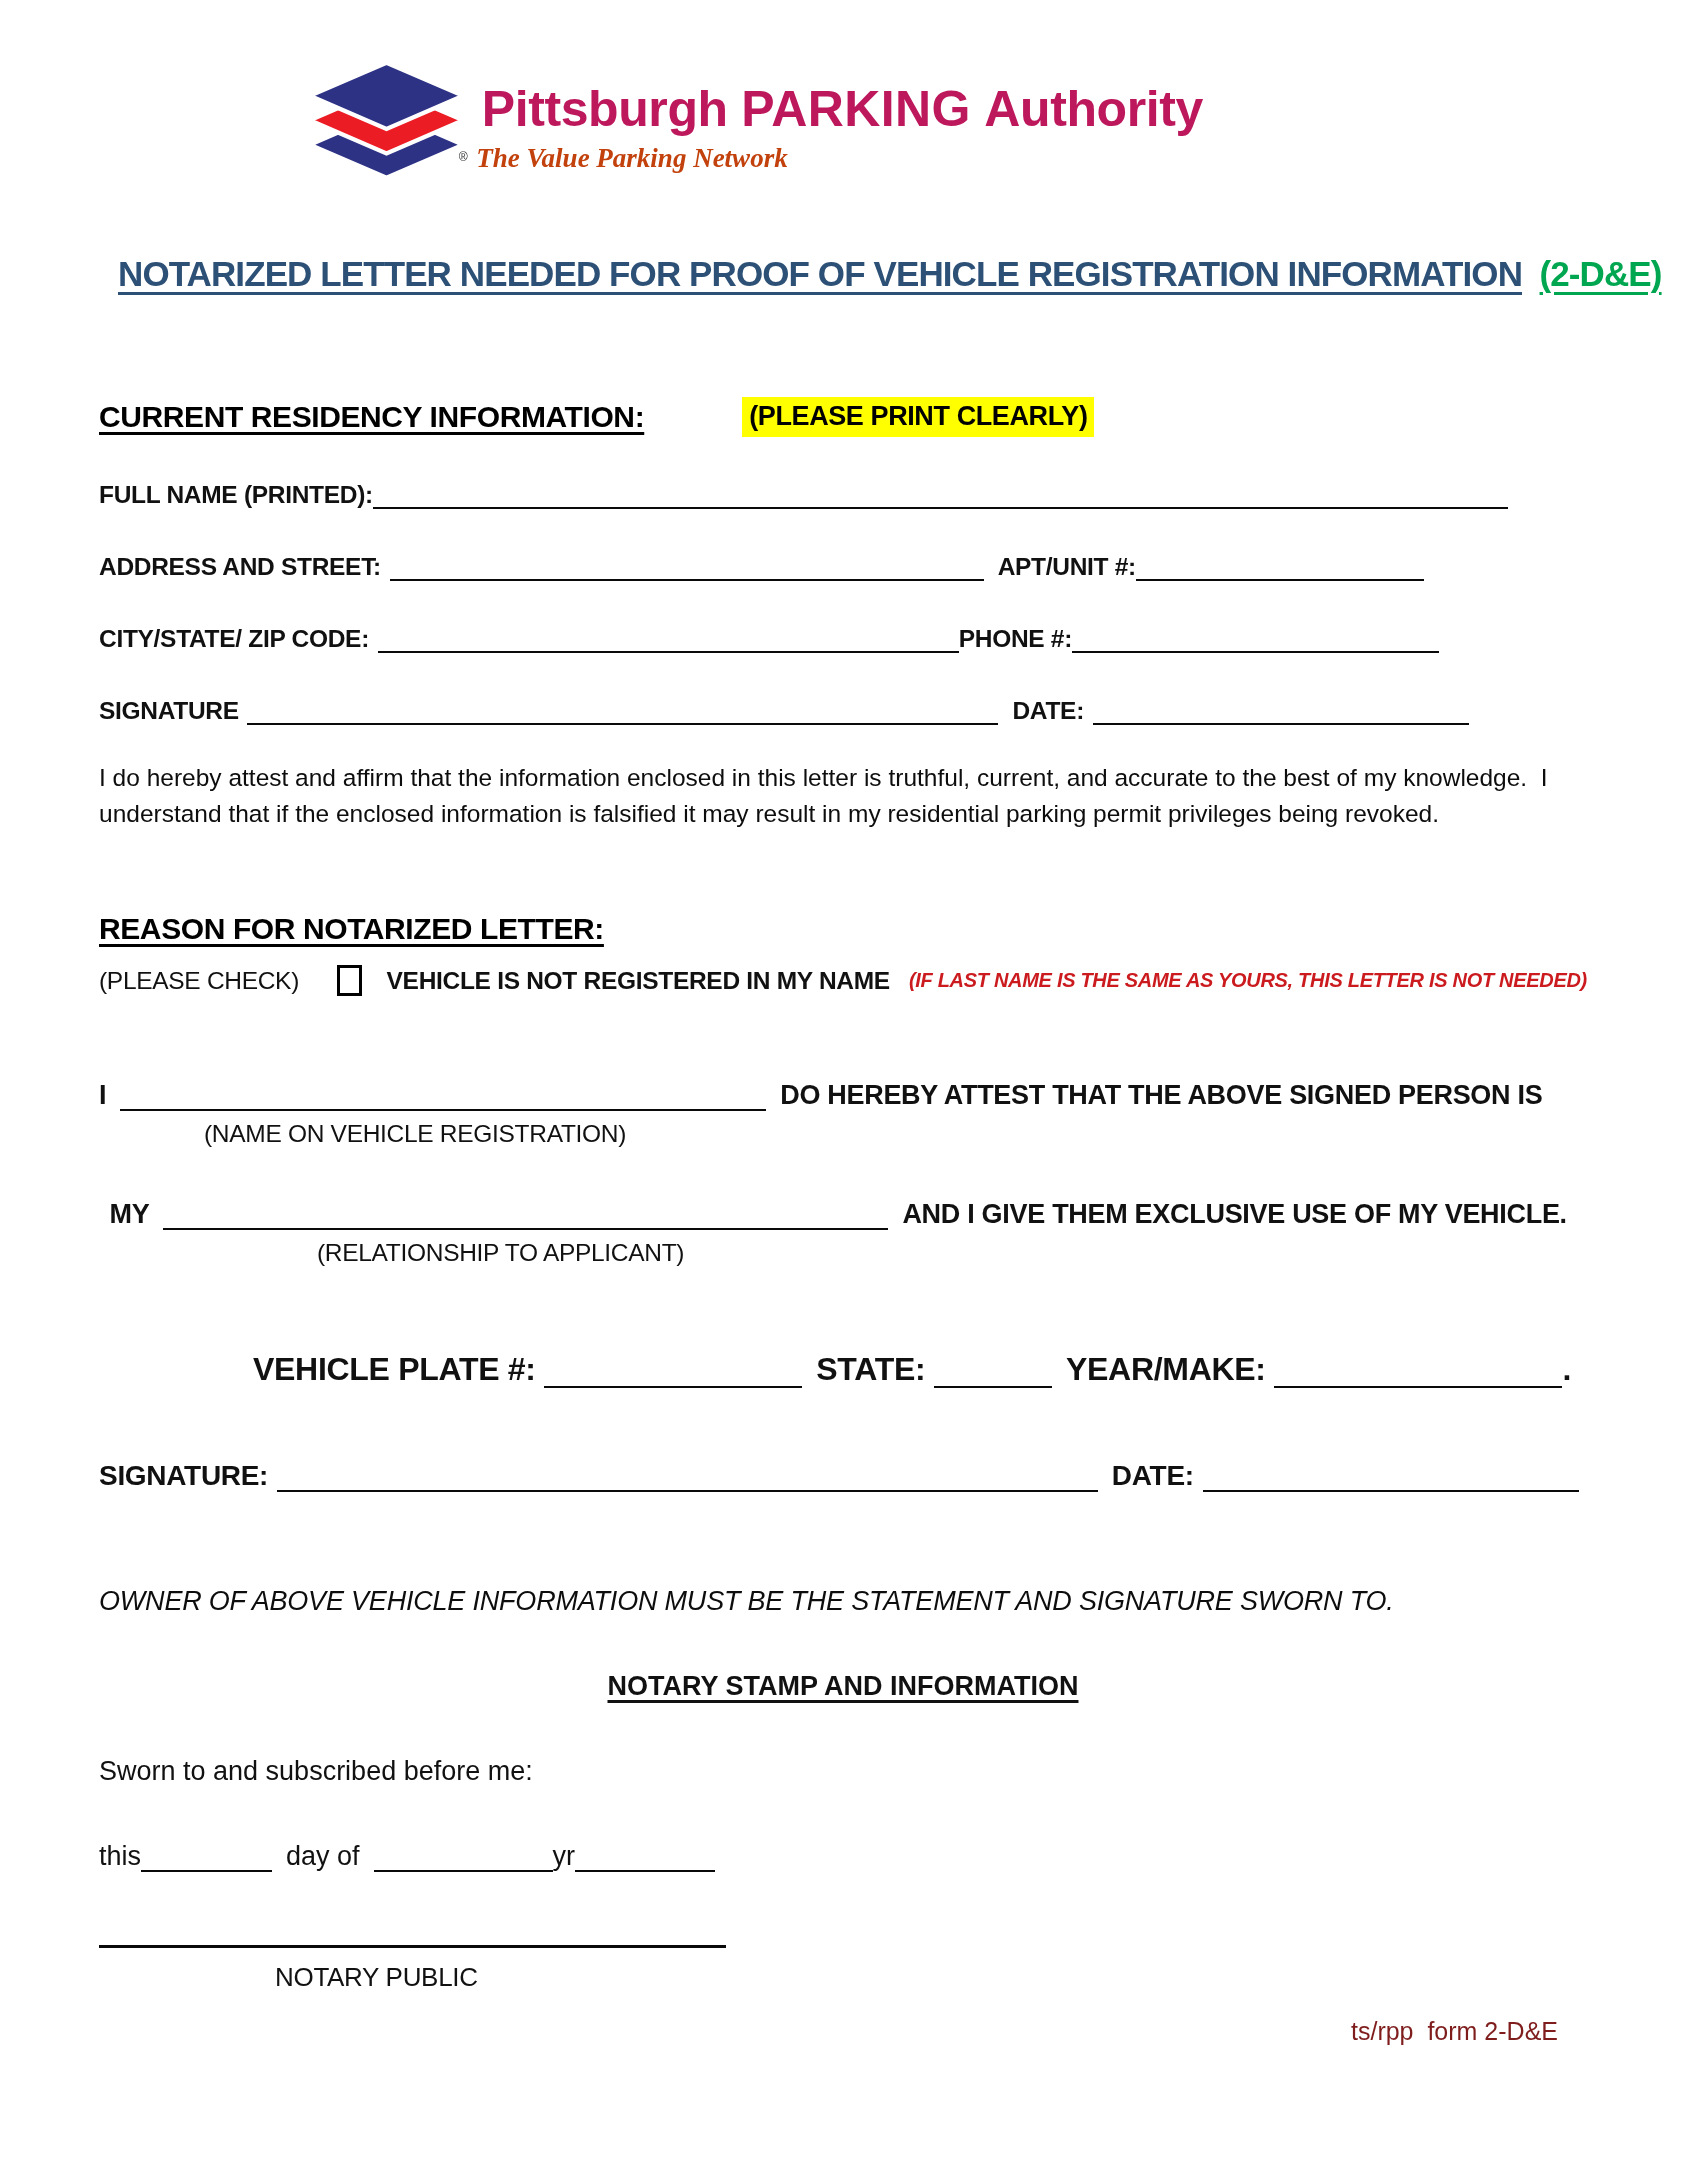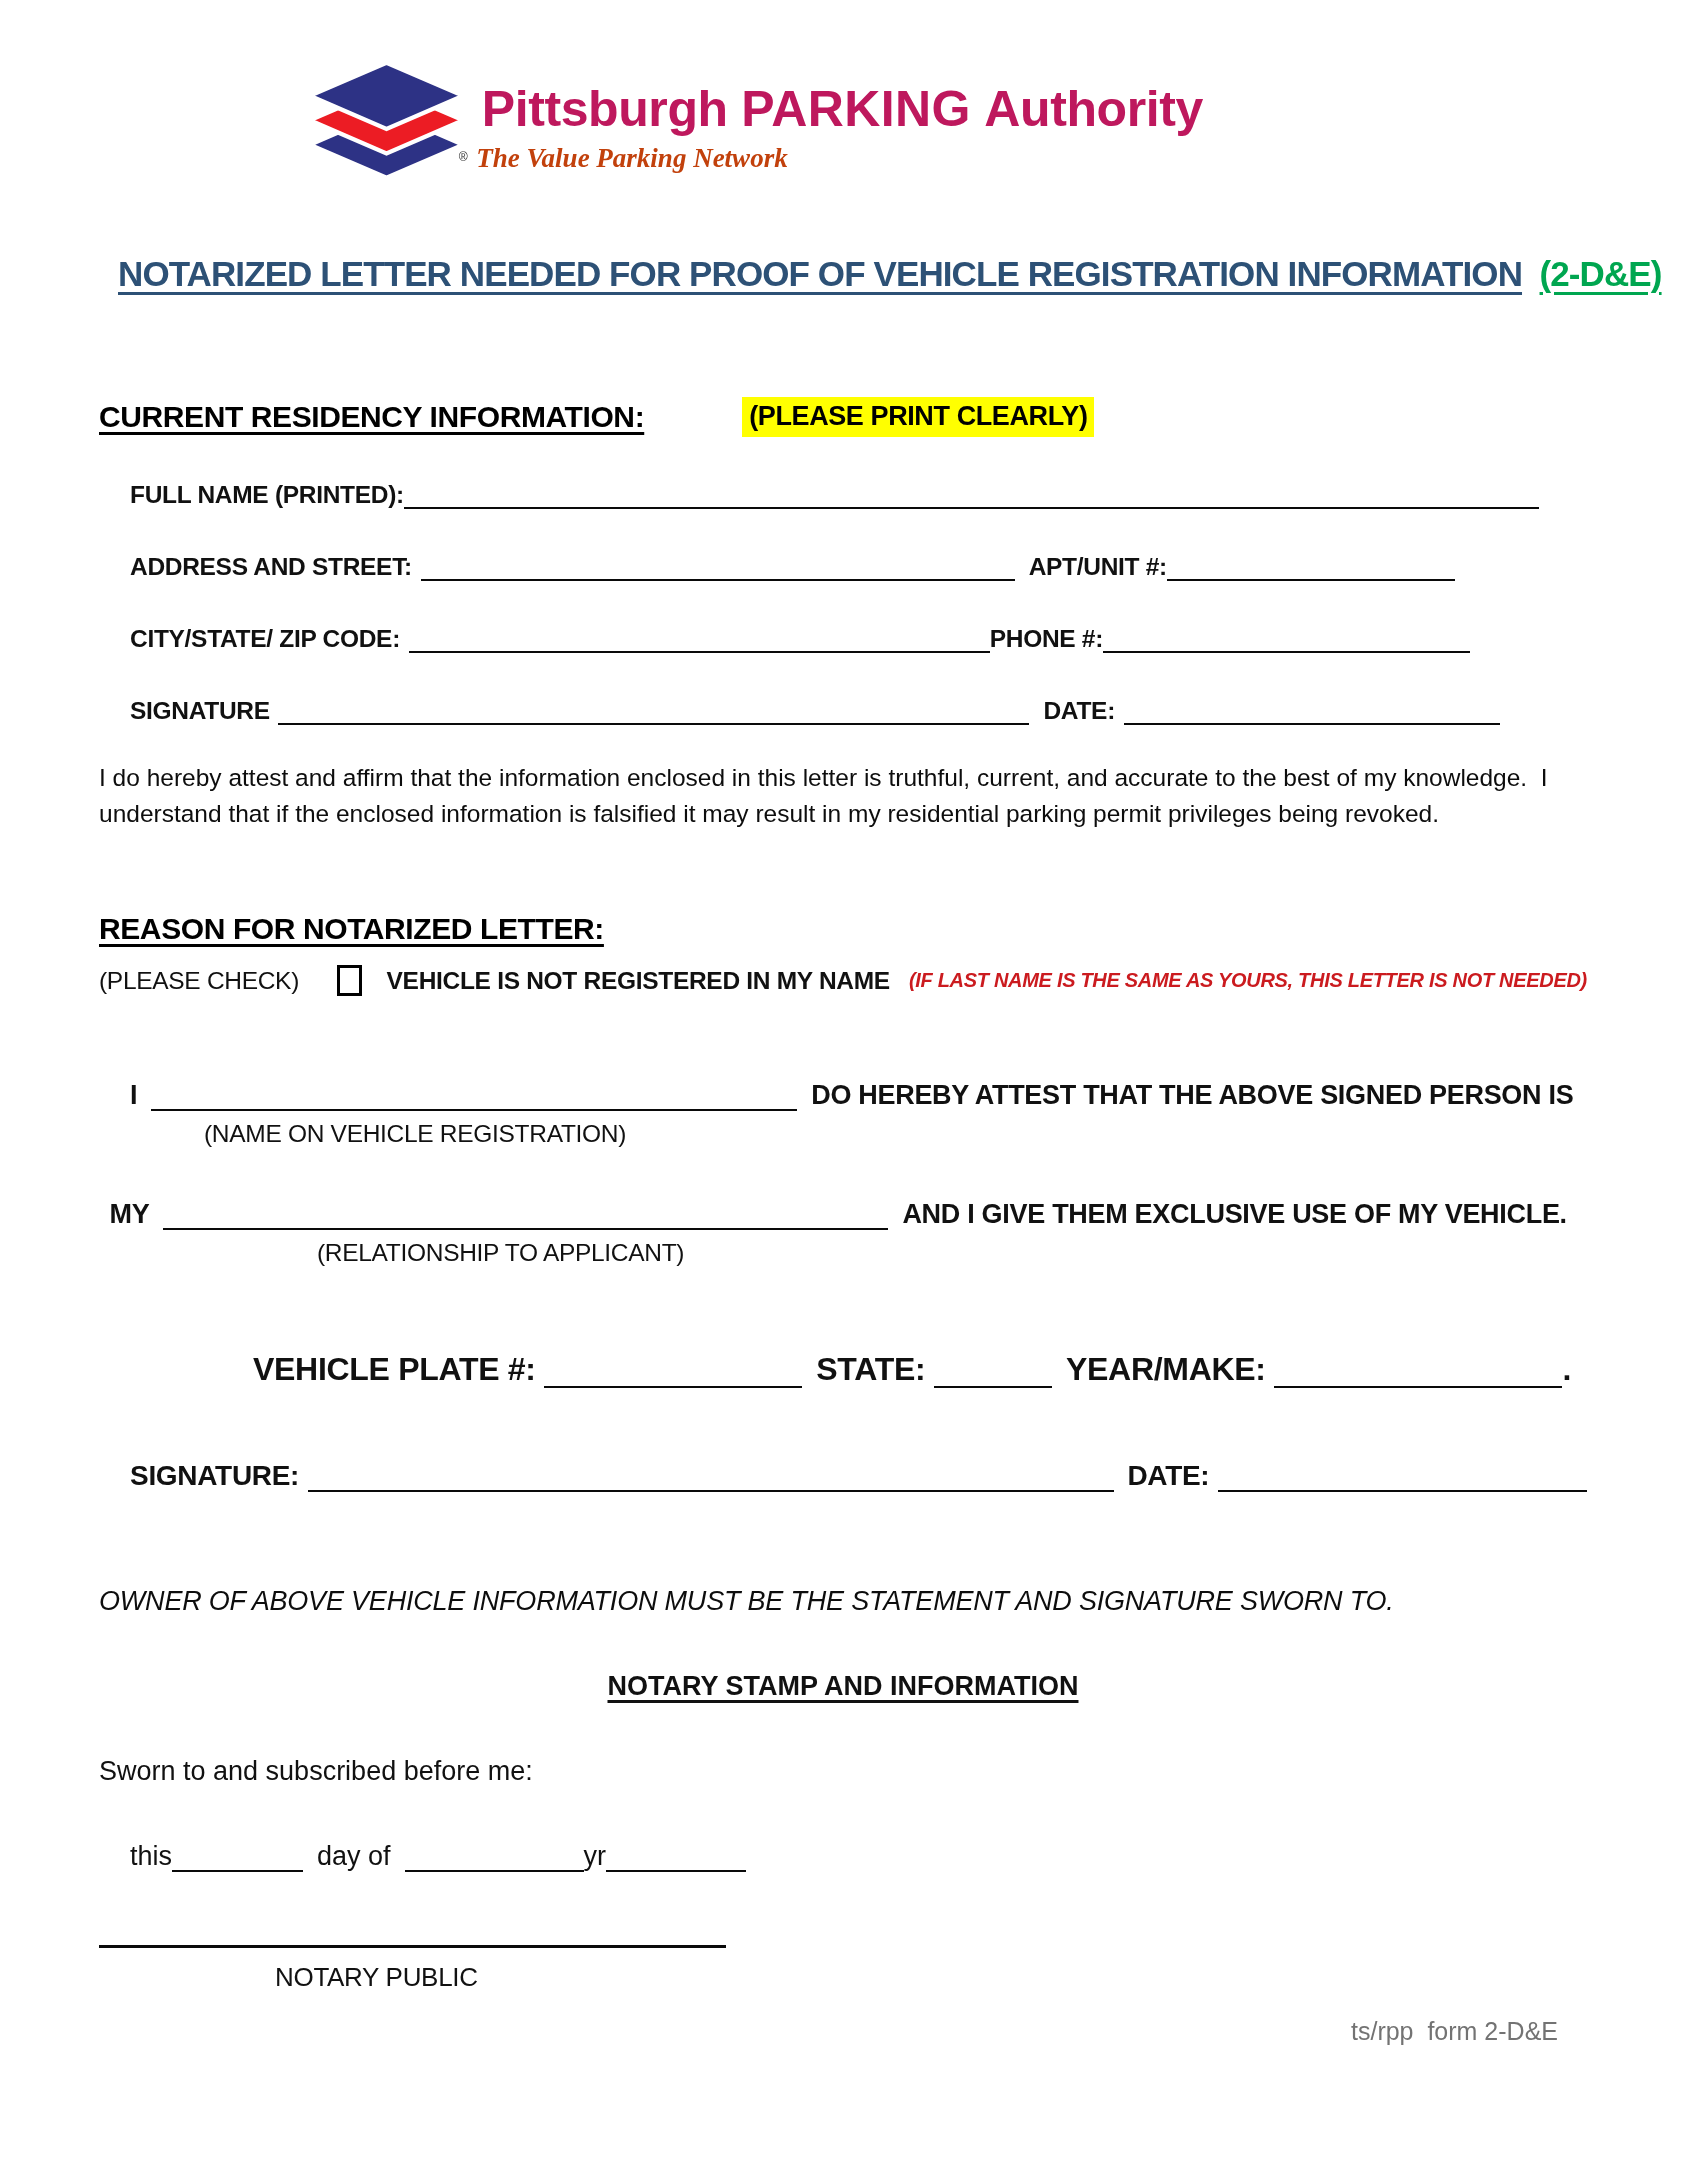--- a/index.html
+++ b/index.html
@@ -26,21 +26,21 @@
   
   .title-row { margin-top:45px; margin-left:19px; white-space:nowrap; font-weight:700; font-size:35px; letter-spacing:-0.9px; }
   .title-main { color:#2d5176; text-decoration:underline; text-decoration-thickness:2.6px; text-underline-offset:6.1px; margin-right:8.7px; }
   .title-code { color:#00a650; text-decoration:underline; text-decoration-thickness:2.6px; text-underline-offset:6.1px; }
   
   .sec-head { font-weight:700; font-size:30px; letter-spacing:-0.4px; color:#000; }
   .underlined { text-decoration:underline; text-decoration-thickness:3.1px; text-underline-offset:5.2px; }
   .res-head-row { margin-top:103px; display:flex; align-items:center; }
   .print-notice { margin-left:98px; background:#ffff00; color:#000; font-weight:700; font-size:27px; padding:3.5px 7px 5.2px 7px; letter-spacing:-0.4px; }
   
-  .row { display:flex; align-items:flex-end; white-space:nowrap;margin-left:31px; }
+  .row { display:flex; align-items:flex-end; white-space:nowrap; }
   .lbl { font-weight:700; font-size:24.5px; letter-spacing:-0.3px; }
   .bl { border-bottom:2.6px solid #0a0a0a; height:26px; } .gap10 { width:8.7px; } .gap16 { width:14px; }
   .mt-field { margin-top:44px; }
   .attest-par { margin-top:35px; width:1537px; font-size:24.5px; line-height:1.48; color:#0d0d0d; white-space:pre-wrap; font-weight:400; }
   
   .reason-head { margin-top:80px; }
   .check-row { margin-top:19px; display:flex; align-items:center; white-space:nowrap; }
   .plain28 { font-size:24.5px; font-weight:400; letter-spacing:-0.3px; }
   .checkbox { width:31px; height:31px; border:3.1px solid #000; margin:0 24.5px 0 38px; background:#fff; }
   .chk-label { font-weight:700; font-size:24.5px; letter-spacing:-0.3px; }
@@ -58,21 +58,21 @@
   .lbl32 { font-weight:700; font-size:28px; letter-spacing:-0.3px; }
   
   .owner-statement { margin-top:94px; font-style:italic; font-size:27px; font-weight:400; letter-spacing:-0.2px; color:#0d0d0d; }
   .notary-head-row { margin-top:54px; text-align:center; }
   .notary-head { font-weight:700; font-size:27px; }
   .sworn { margin-top:54px; font-size:27px; font-weight:400; }
   .this-row { margin-top:54px; font-size:27px; font-weight:400; align-items:flex-end; }
   .notary-line { margin-top:73px; width:627px; border-bottom:3.1px solid #0a0a0a; height:3.5px; }
   .notary-public { margin-top:14px; margin-left:176px; font-size:26px; font-weight:400; letter-spacing:-0.3px; }
   
-  .footer-code { position:absolute; right:129px; bottom:138px; font-size:25px; font-weight:400; white-space:pre; color:#737373; }
+  .footer-code { position:absolute; right:129px; bottom:138px; font-size:25px; font-weight:400; white-space:pre; color:#7f1d1d; }
 </style>
 </head>
 <body>
 
 <div class="page">
 
   <div class="logo-wrap">
     <span>
       <svg width="159" height="129" viewBox="0 0 182 148">
 

